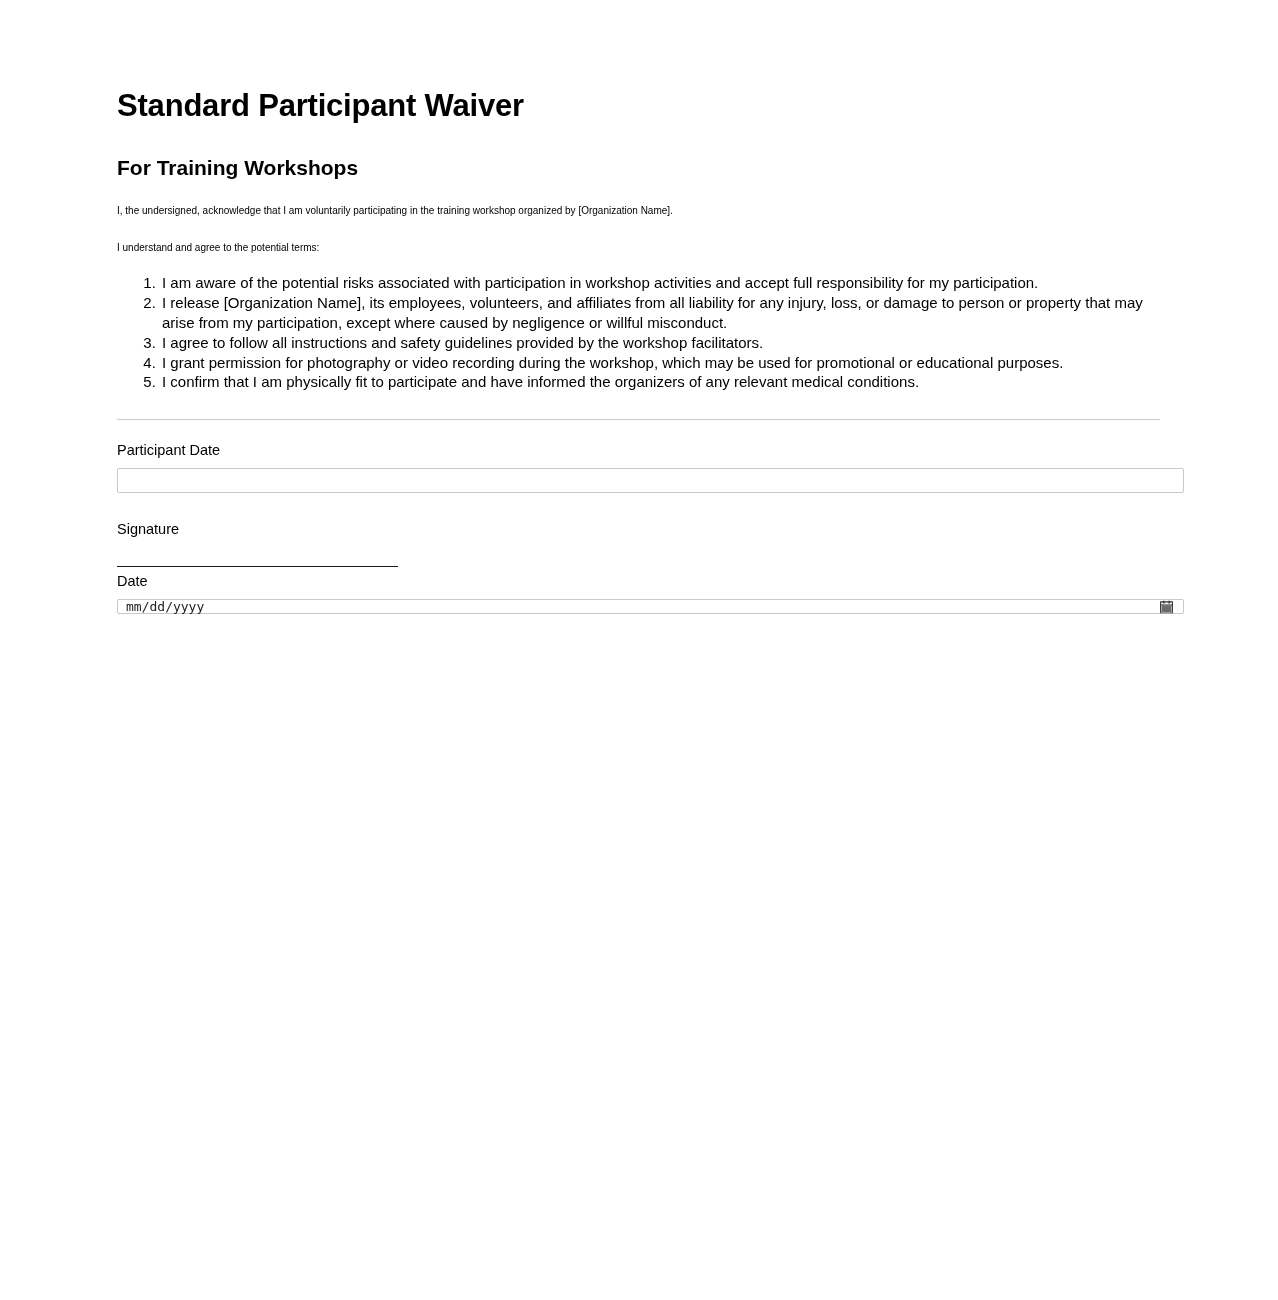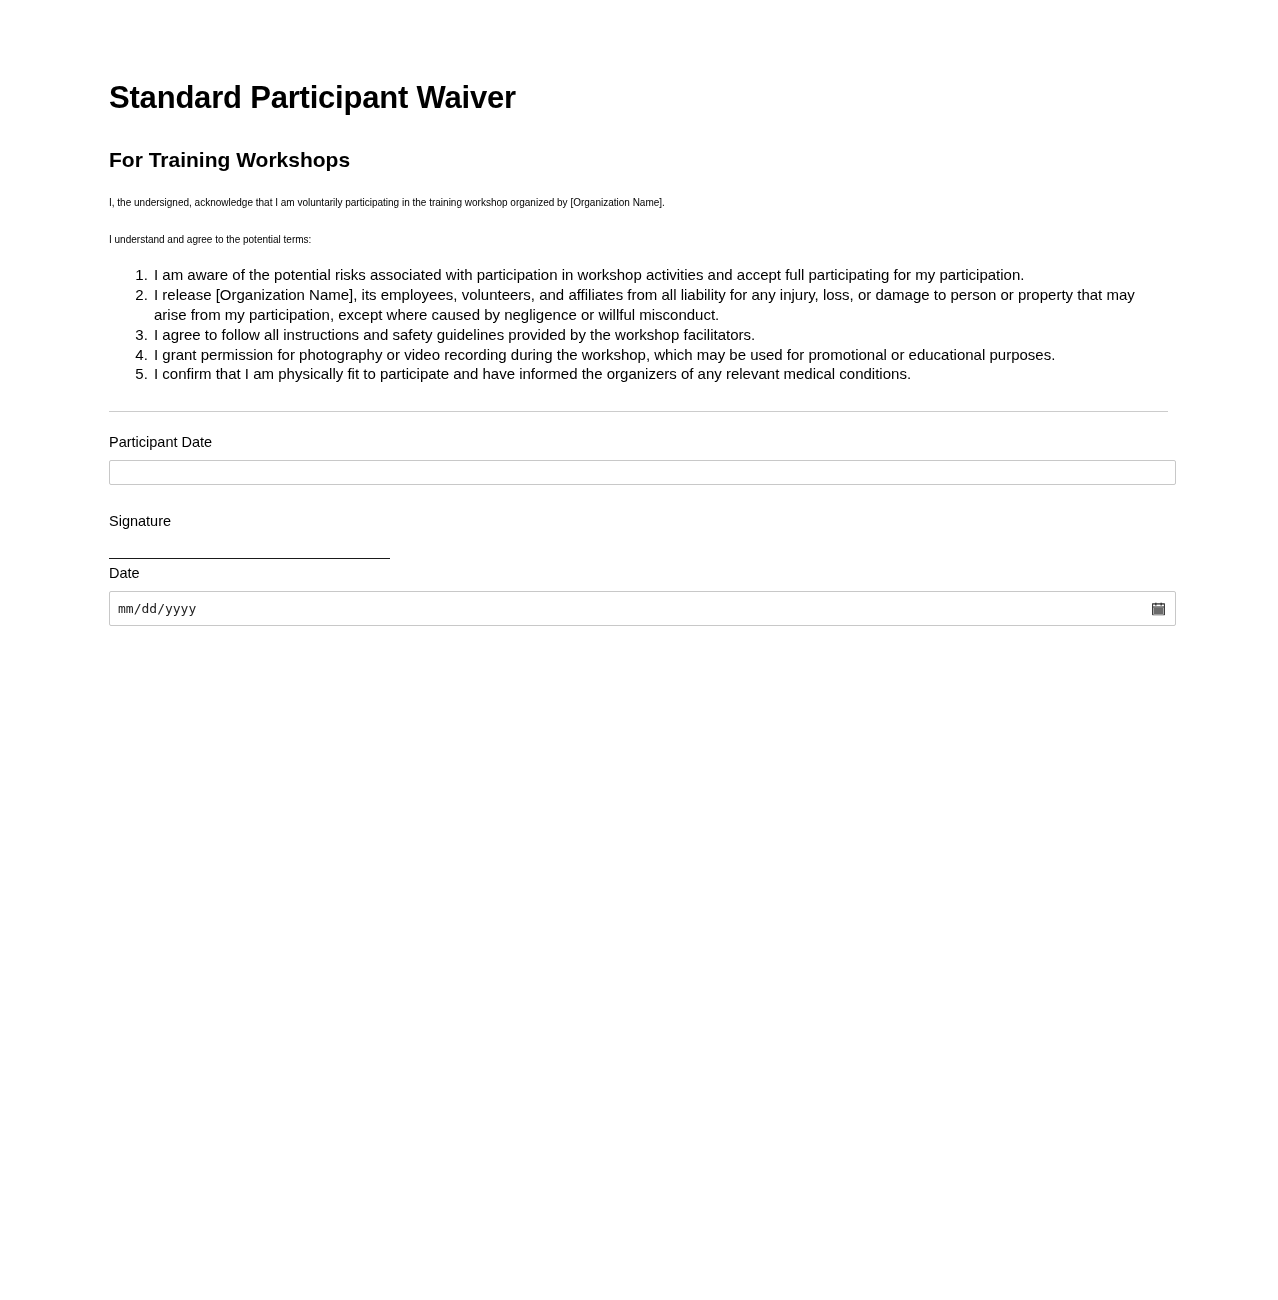--- a/index.html
+++ b/index.html
@@ -9,21 +9,21 @@
     background: #ffffff;
   }
   body {
     font-family: "Liberation Sans", sans-serif;
     color: #000000;
     width: 1278px;
     min-height: 1300px;
     -webkit-font-smoothing: antialiased;
   }
   .page {
-    padding: 4px;
+    padding: 12px;
     width: 1278px;
     box-sizing: border-box;
   }
   .doc {
     margin: 0;
     padding: 60px 106px 0 105px;
     box-sizing: border-box;
   }
   h1.doc-title {
     font-size: 31px;
@@ -96,21 +96,21 @@
     height: 0;
     border-top: 1px solid #1a1a1a;
     margin-top: 27px;
   }
   .date-block {
     margin-top: 5px;
   }
   .date-input-wrap {
     position: relative;
     width: 1067px;
-    height: 35px;
+    height: 15px;
     box-sizing: border-box;
     border: 1px solid #c8c8c8;
     border-radius: 2px;
     background: #ffffff;
     display: flex;
     align-items: center;
   }
   .date-placeholder {
     font-family: "DejaVu Sans Mono", monospace;
     font-size: 13px;
@@ -137,21 +137,21 @@
 
     <h1 class="doc-title">Standard Participant Waiver</h1>
 
     <h2 class="doc-subtitle">For Training Workshops</h2>
 
     <p class="para">I, the undersigned, acknowledge that I am voluntarily participating in the training workshop organized by [Organization Name].</p>
 
     <p class="para">I understand and agree to the potential terms:</p>
 
     <ol class="terms">
-      <li>I am aware of the potential risks associated with participation in workshop activities and accept full participating for my participation.</li>
+      <li>I am aware of the potential risks associated with participation in workshop activities and accept full responsibility for my participation.</li>
       <li>I release [Organization Name], its employees, volunteers, and affiliates from all liability for any injury, loss, or damage to person or property that may arise from my participation, except where caused by negligence or willful misconduct.</li>
       <li>I agree to follow all instructions and safety guidelines provided by the workshop facilitators.</li>
       <li>I grant permission for photography or video recording during the workshop, which may be used for promotional or educational purposes.</li>
       <li>I confirm that I am physically fit to participate and have informed the organizers of any relevant medical conditions.</li>
     </ol>
 
 
     <hr class="divider">
 
     <div class="field-block">

